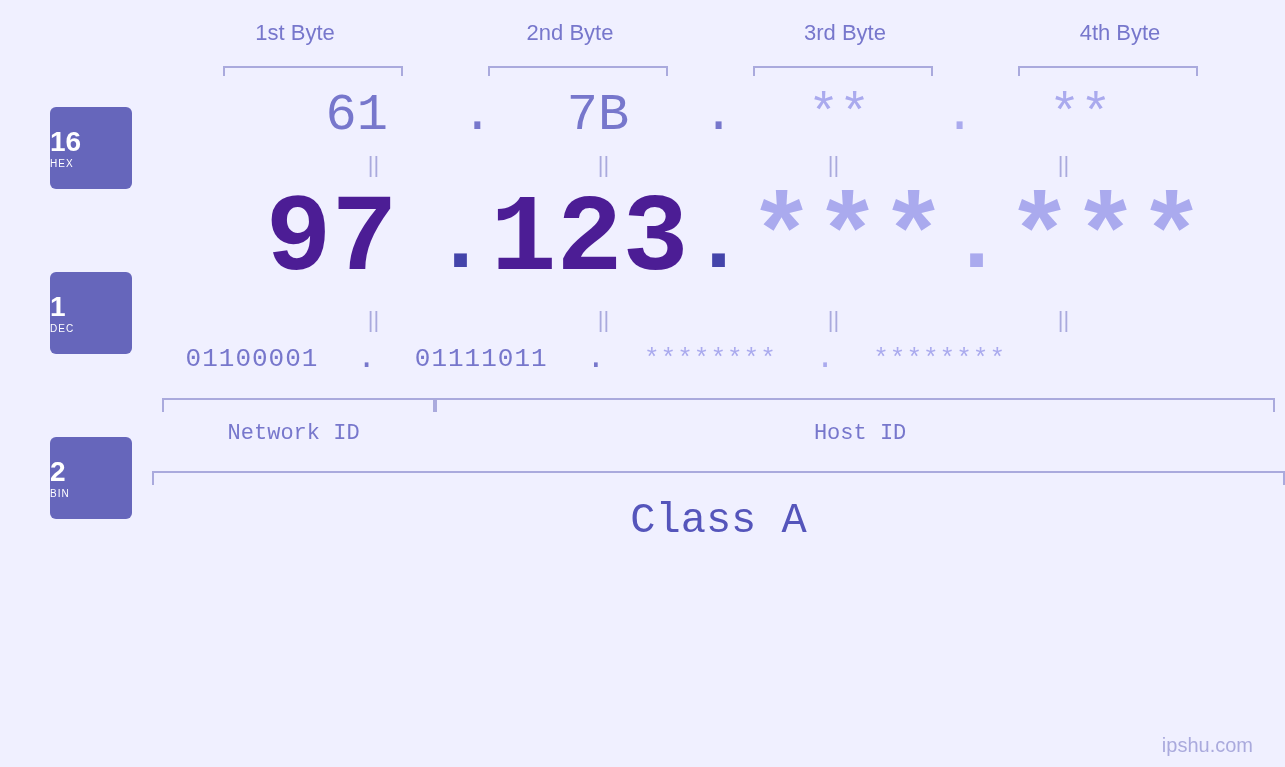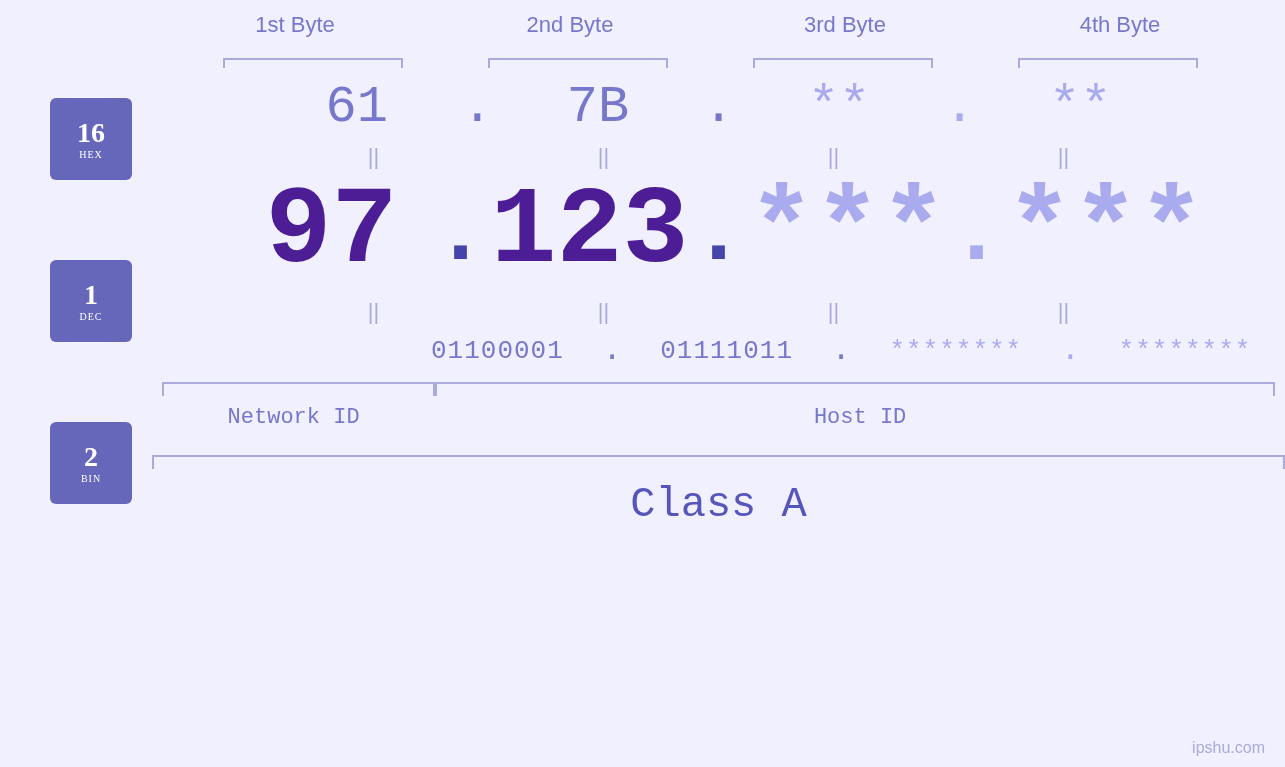--- a/index.html
+++ b/index.html
@@ -20,21 +20,21 @@
       display: flex;
       flex-direction: column;
       align-items: center;
     }
 
     
     .byte-headers {
       display: flex;
       width: 1100px;
       margin-left: 130px;
-      margin-top: 12px;
+      margin-top: 20px;
       justify-content: space-around;
       color: #7777cc;
       font-size: 22px;
       font-family: Arial, sans-serif;
       font-weight: 300;
       padding-bottom: 5px;
     }
 
     .byte-header {
       width: 200px;
@@ -49,24 +49,23 @@
       margin-right: 30px;
     }
 
     .base-badge {
       width: 82px;
       height: 82px;
       background: #6666bb;
       border-radius: 6px;
       display: flex;
       flex-direction: column;
-      align-items: center;
       justify-content: center;
       color: white;
-      font-family: Liberation Serif, serif;
+      font-family: Liberation Sans, sans-serif;
     }
 
     .base-badge .base-num {
       font-size: 28px;
       font-weight: bold;
       line-height: 1.1;
     }
 
     .base-badge .base-name {
       font-size: 10px;
@@ -279,23 +278,23 @@
       font-size: 42px;
       color: #5555bb;
       font-weight: 400;
       margin-top: 5px;
     }
 
     
     .watermark {
       position: absolute;
       bottom: 10px;
-      right: 20px;
+      right: 32px;
       font-family: Arial, sans-serif;
-      font-size: 16px;
+      font-size: 20px;
       color: #aaaadd;
     }
 
     
     .network-bracket {
       position: absolute;
       left: 0;
       width: 25%;
       height: 18px;
     }
@@ -506,21 +505,21 @@
       <div class="sep-row" style="display:flex; align-items:center; justify-content:center;">
         <div class="sep-item">||</div>
         <div class="sep-dot"></div>
         <div class="sep-item">||</div>
         <div class="sep-dot"></div>
         <div class="sep-item">||</div>
         <div class="sep-dot"></div>
         <div class="sep-item">||</div>
       </div>
 
-      <div class="value-row bin-row" style="display:flex; align-items:center; justify-content:flex-end; margin-bottom:5px;">
+      <div class="value-row bin-row" style="display:flex; align-items:center; justify-content:flex-start; margin-bottom:13px;">
         <div class="byte-cell">
           <span class="byte-val-bin">01100001</span>
         </div>
         <span class="dot-sep-bin">.</span>
         <div class="byte-cell">
           <span class="byte-val-bin">01111011</span>
         </div>
         <span class="dot-sep-bin">.</span>
         <div class="byte-cell">
           <span class="byte-val-masked-bin">********</span>

